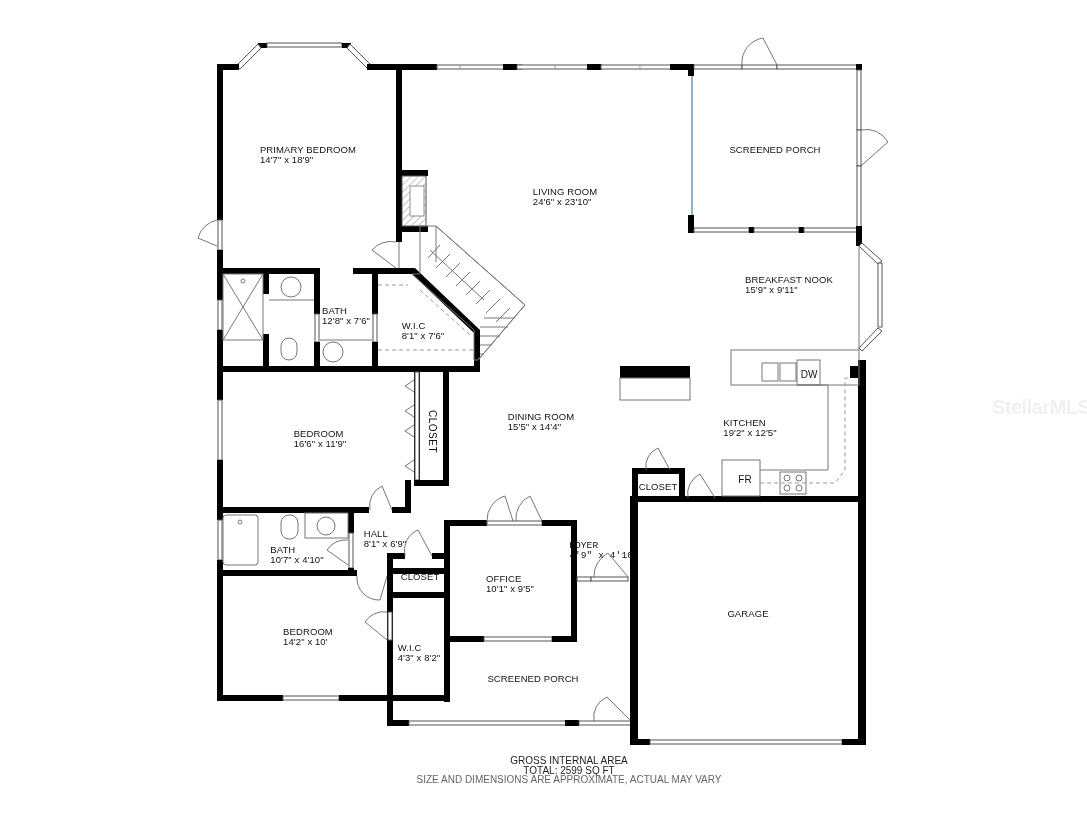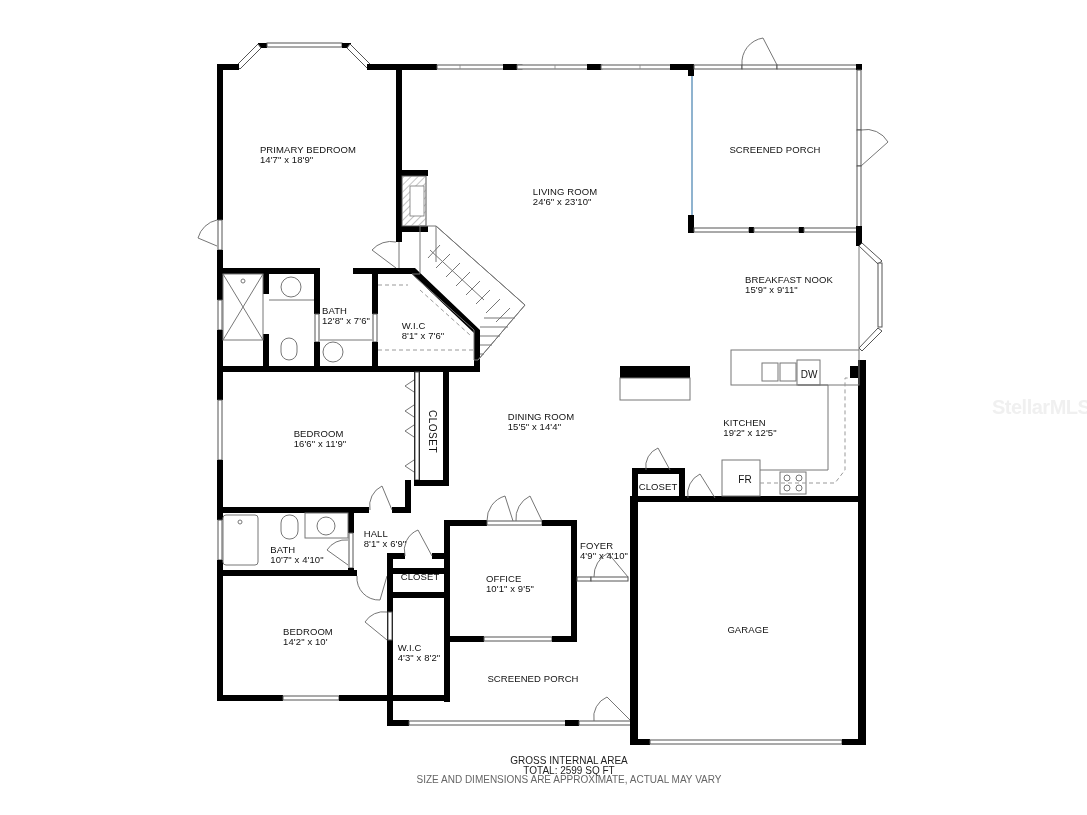--- a/index.html
+++ b/index.html
@@ -285,25 +285,25 @@
   <span>HALL</span>
   <span class="dim">8'1" x 6'9"</span>
 </div>
 <div class="label" style="left:420px; top:572px;">
   <span>CLOSET</span>
 </div>
 <div class="label" style="left:510px; top:574px;">
   <span>OFFICE</span>
   <span class="dim">10'1" x 9'5"</span>
 </div>
-<div class="label" style="left:604px; top:541px;">
+<div class="label" style="left:604px; top:541px;font-family:Liberation Mono, monospace;">
   <span>FOYER</span>
   <span class="dim">4'9" x 4'10"</span>
 </div>
-<div class="label" style="left:748px; top:609px;margin-top:16px;">
+<div class="label" style="left:748px; top:609px;">
   <span>GARAGE</span>
 </div>
 <div class="label" style="left:308px; top:627px;">
   <span>BEDROOM</span>
   <span class="dim">14'2" x 10'</span>
 </div>
 <div class="label" style="left:419px; top:643px;">
   <span>W.I.C</span>
   <span class="dim">4'3" x 8'2"</span>
 </div>

